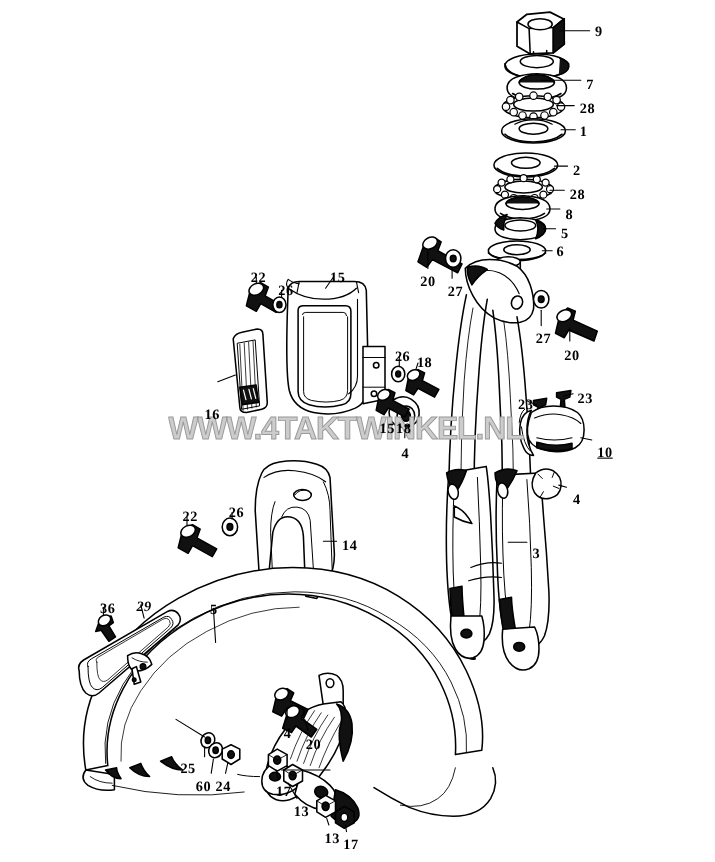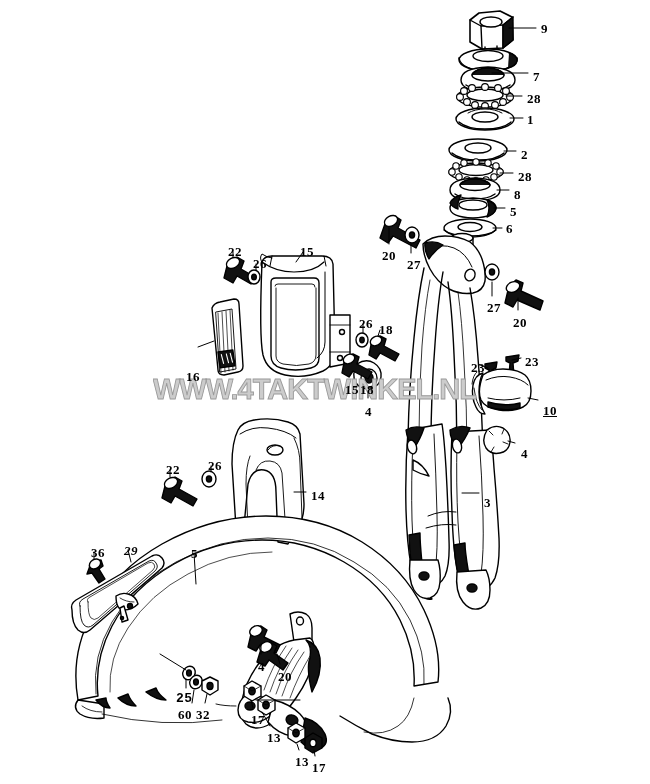--- a/index.html
+++ b/index.html
@@ -569,22 +569,22 @@
       <div class="callout" style="left: 521px; top: 447px;">4</div>
       <div class="callout" style="left: 484px; top: 496px;">3</div>
       <div class="callout" style="left: 166px; top: 463px;">22</div>
       <div class="callout" style="left: 208px; top: 459px;">26</div>
       <div class="callout" style="left: 311px; top: 489px;">14</div>
       <div class="callout" style="left: 91px; top: 546px;">36</div>
       <div class="callout" style="left: 124px; top: 544px; font-style: italic;">29</div>
       <div class="callout" style="left: 191px; top: 547px;">5</div>
       <div class="callout" style="left: 258px; top: 660px;">4</div>
       <div class="callout" style="left: 278px; top: 670px;">20</div>
-      <div class="callout" style="left: 176px; top: 692px; font-family: Liberation Mono, monospace;">25</div>
+      <div class="callout" style="left: 164px; top: 692px;">25</div>
       <div class="callout" style="left: 178px; top: 708px;">60</div>
-      <div class="callout" style="left: 196px; top: 708px;">32</div>
+      <div class="callout" style="left: 196px; top: 708px;">24</div>
       <div class="callout" style="left: 251px; top: 713px;">17</div>
       <div class="callout" style="left: 267px; top: 731px;">13</div>
       <div class="callout" style="left: 295px; top: 755px;">13</div>
       <div class="callout" style="left: 312px; top: 761px;">17</div>
     </div>
 
 </div>
 
 </body></html>

